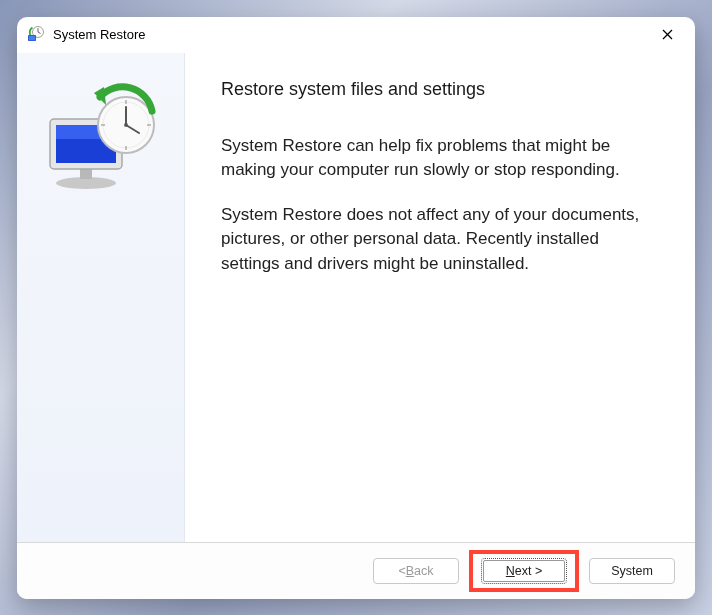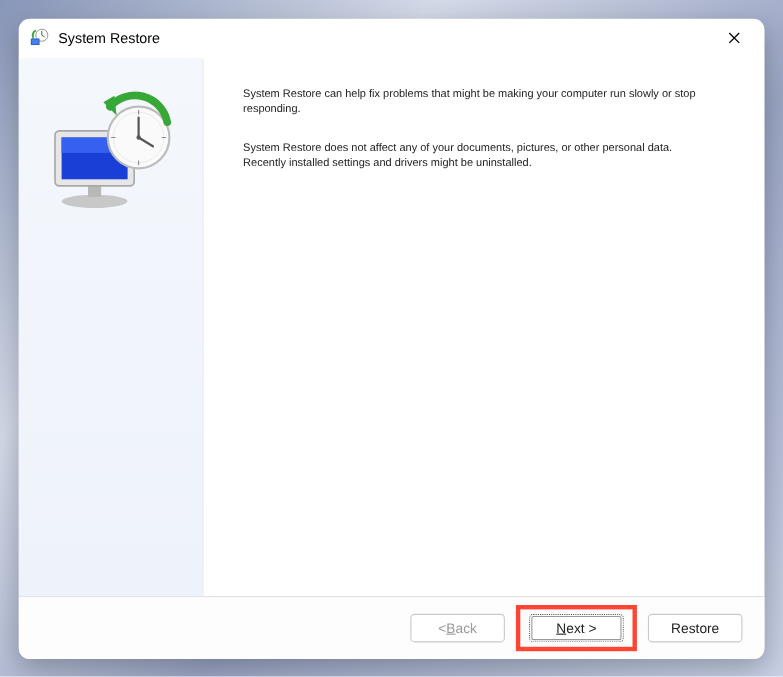--- a/index.html
+++ b/index.html
@@ -75,21 +75,21 @@
       flex: 1;
       padding: 26px 36px 20px 36px;
     }
     .heading {
       font-size: 18px;
       font-weight: 400;
       color: #1a1a1a;
       margin-bottom: 34px;
     }
     .para {
-      font-size: 10px;
+      font-size: 17px;
       color: #222;
       line-height: 1.45;
       margin-bottom: 20px;
       max-width: 420px;
     }
     .footer {
       height: 56px;
       display: flex;
       align-items: center;
       justify-content: flex-end;
@@ -183,34 +183,35 @@
           <line x1="65" y1="42" x2="69" y2="42" stroke="#888" stroke-width="1"></line>
           <line x1="111" y1="42" x2="115" y2="42" stroke="#888" stroke-width="1"></line>
 
           <path d="M 64 14 A 30 30 0 0 1 116 28" fill="none" stroke="#37a837" stroke-width="7" stroke-linecap="round"></path>
           <polygon points="58,10 68,4 70,22" fill="#37a837"></polygon>
         </svg>
       </div>
     </div>
 
     <div class="content">
+      <h1 class="heading">Restore system files and settings</h1>
       <p class="para">System Restore can help fix problems that might be making your computer run slowly or stop responding.</p>
       <p class="para">System Restore does not affect any of your documents, pictures, or other personal data. Recently installed settings and drivers might be uninstalled.</p>
     </div>
 
   </div>
 
   <div class="footer">
     <button class="btn" disabled="">
       <span>&lt; </span>
         <span class="u">B</span>
         <span>ack</span>
     </button>
     <span class="highlight-box">
       <button class="btn btn-next">
         <span class="u">N</span>
           <span>ext &gt;</span>
       </button>
     </span>
-    <button class="btn">Restore</button>
+    <button class="btn">System</button>
   </div>
 
 </div>
 
 </body></html>

